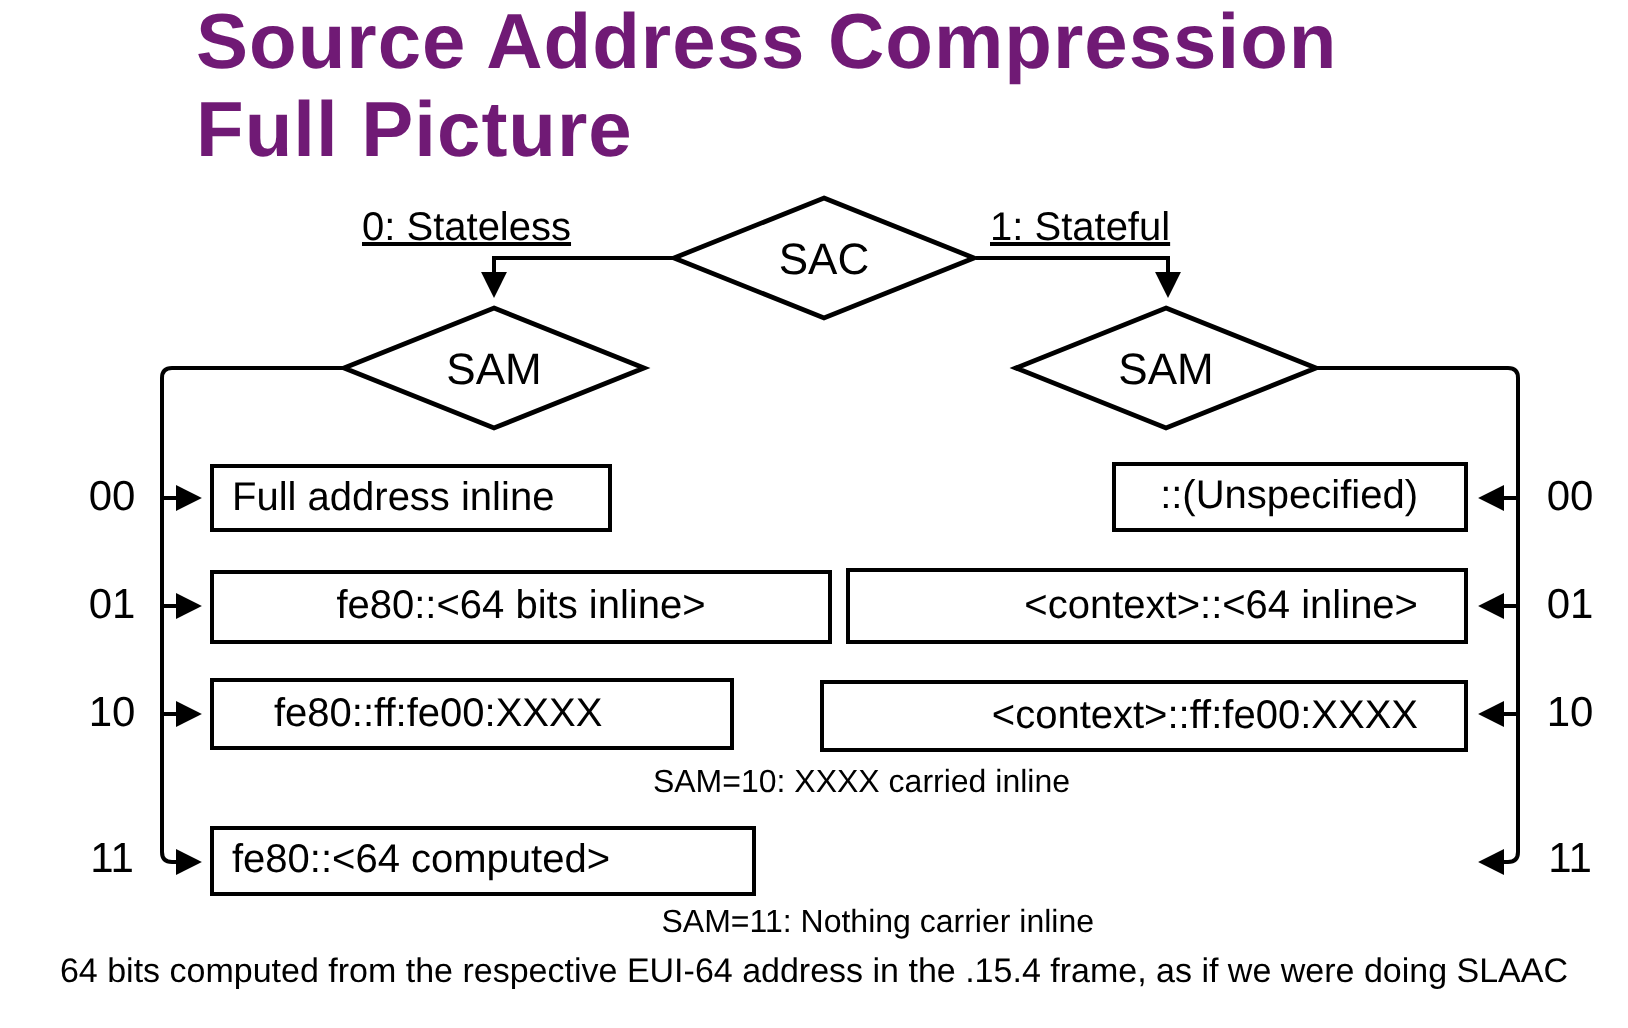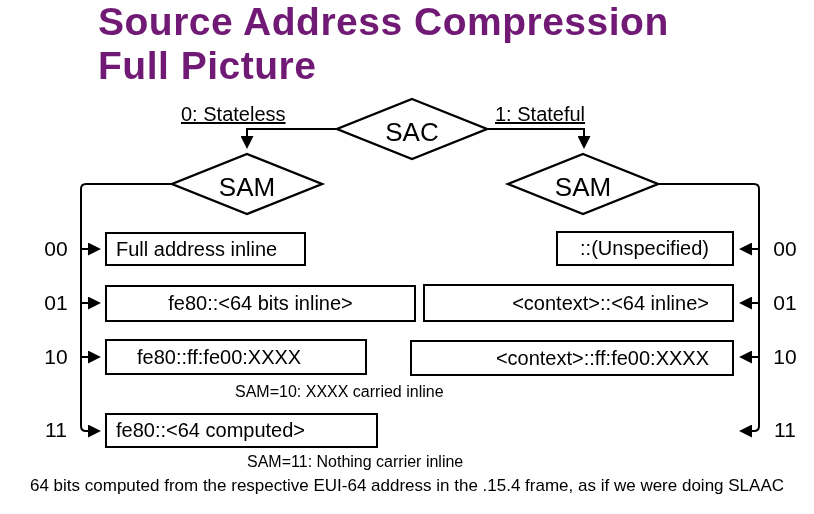--- a/index.html
+++ b/index.html
@@ -16,21 +16,21 @@
     left:98px;top:0px;
     font-size:39px;
     font-weight:bold;
     line-height:44px;
     letter-spacing:0.5px;
     color:#701a75;
     white-space:nowrap;
   }
   svg.wires{left:0;top:0;}
   .node-label{
-    font-size:26px;
+    font-size:22px;
     text-align:center;
     white-space:nowrap;
   }
   .branch-label{
     font-size:20px;
     white-space:nowrap;
     text-decoration:underline;
   }
   .code-label{
     font-size:21px;
@@ -45,21 +45,21 @@
     display:flex;
     align-items:center;
     font-size:20px;
     white-space:nowrap;
   }
   .vbox.left-text{justify-content:flex-start;padding-left:9px;}
   .vbox.center-text{justify-content:center;}
   .vbox.right-text{justify-content:flex-end;padding-right:23px;}
   .note{
     font-size:16px;
-    text-align:left;
+    text-align:right;
     white-space:nowrap;
   }
   #footer-note{
     left:0;top:476px;width:814px;
     font-size:17px;
     text-align:center;
     white-space:nowrap;
   }
 </style>
 </head>

